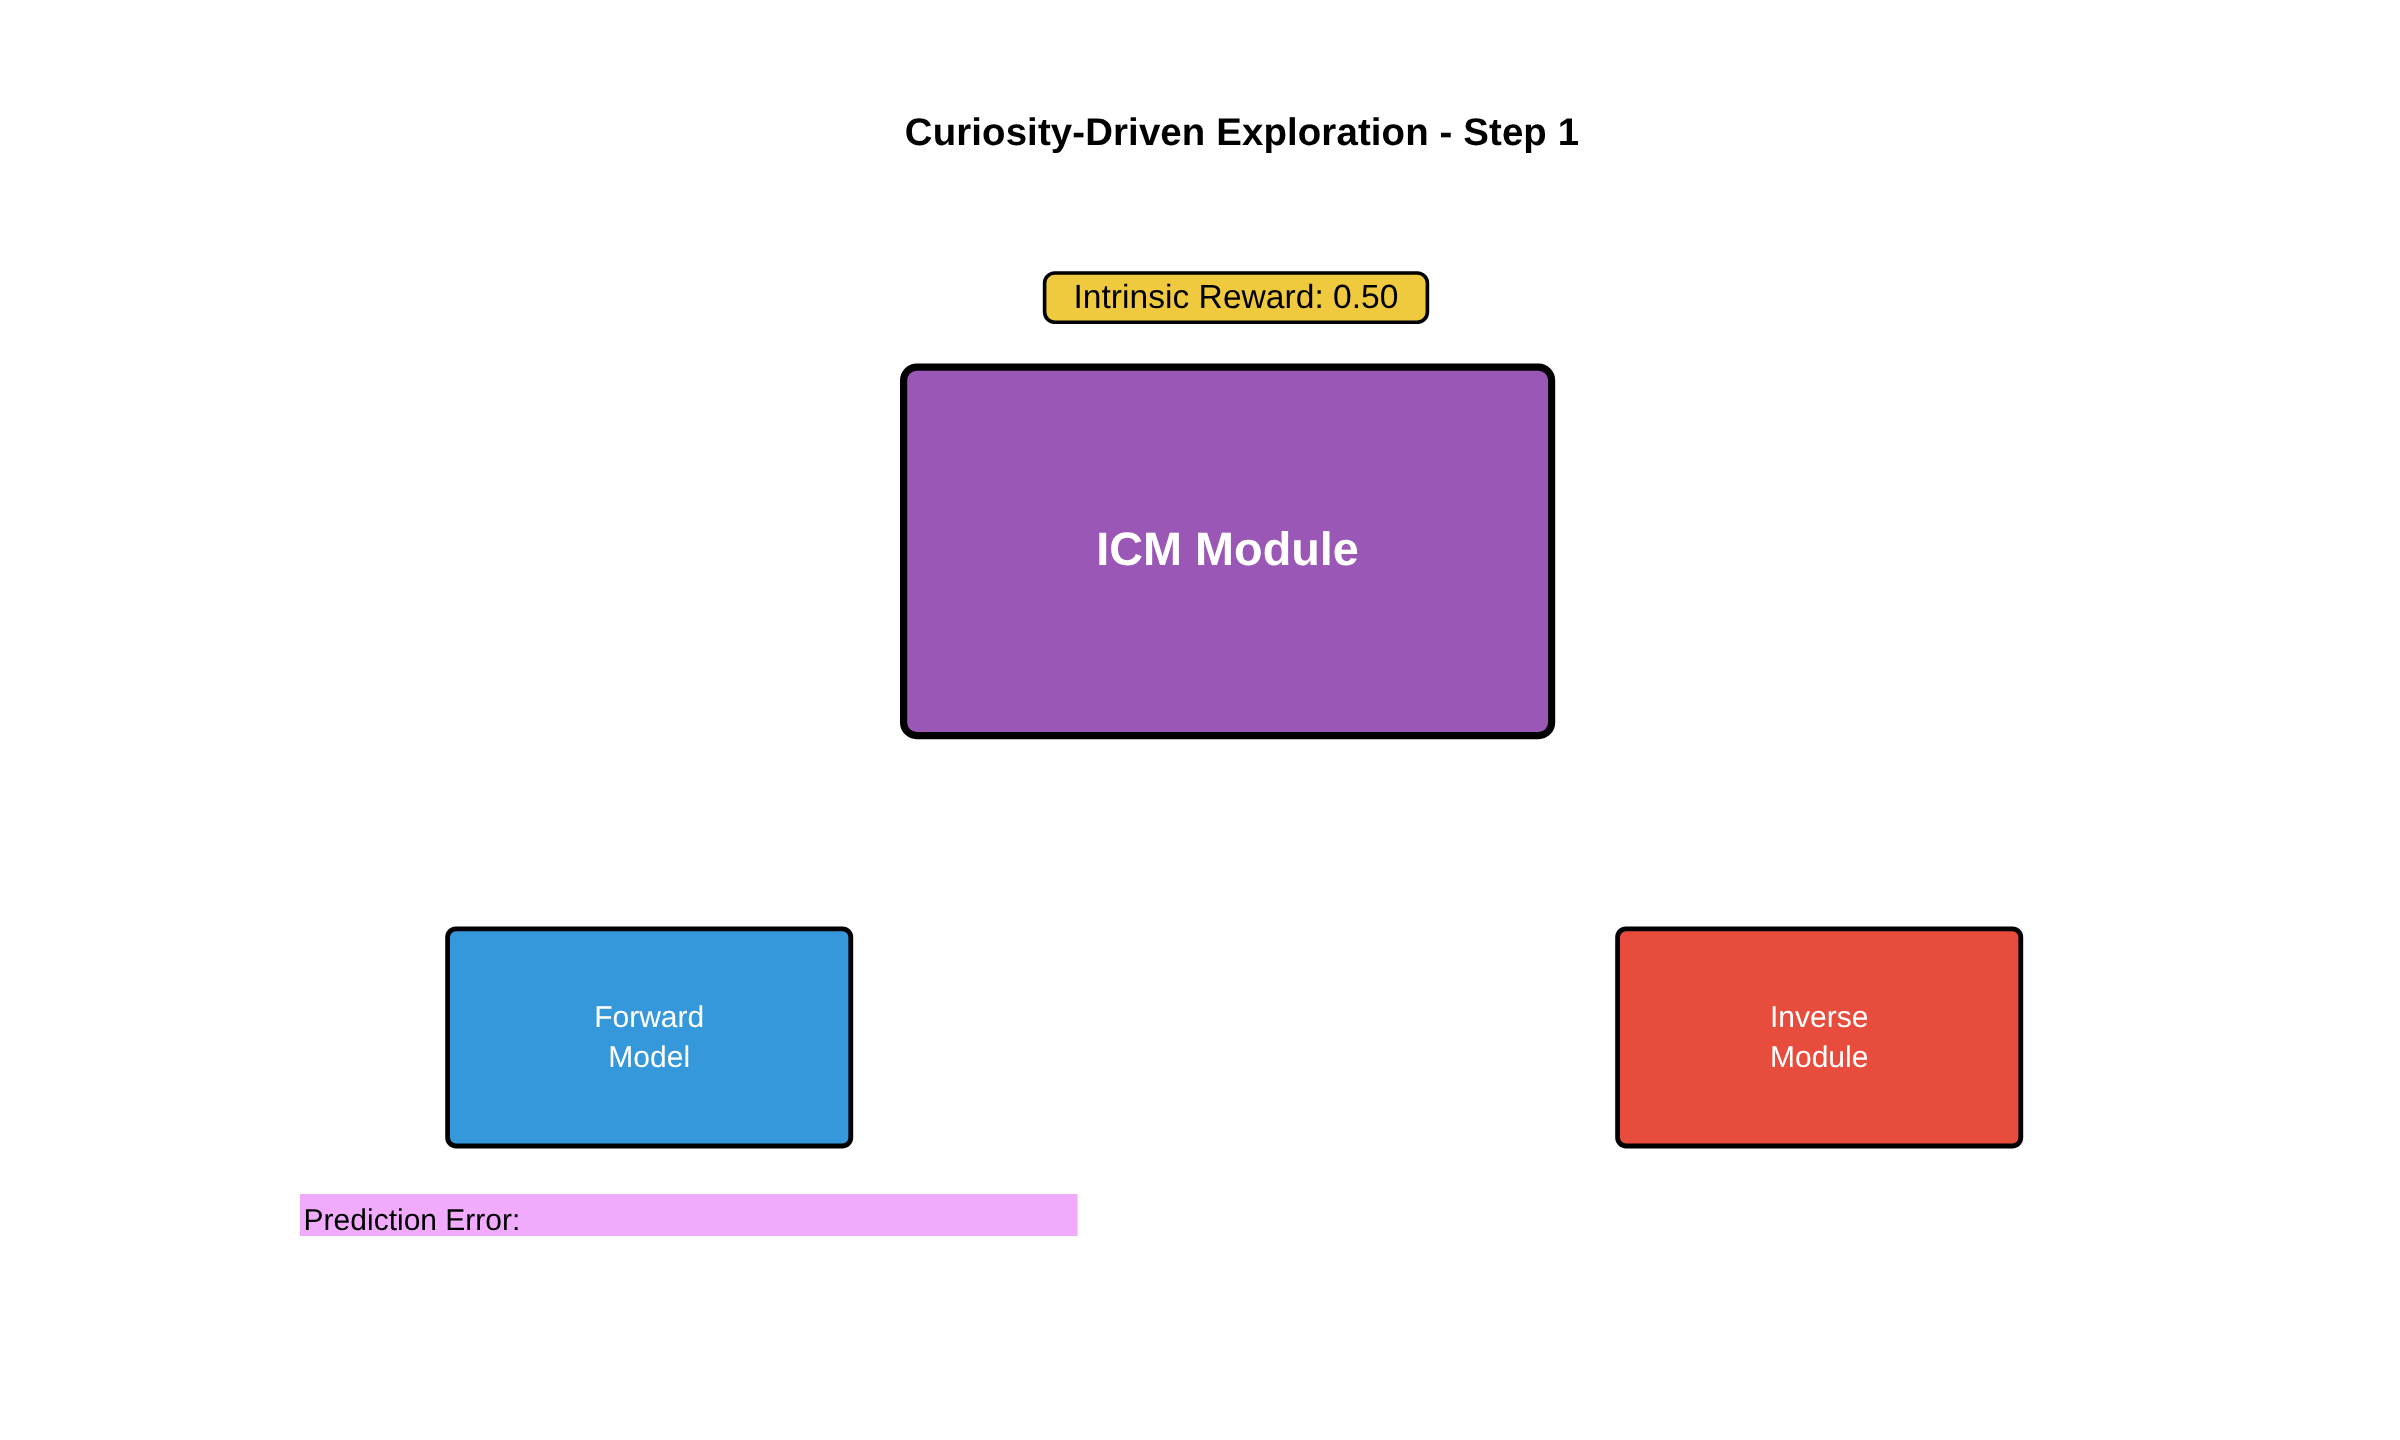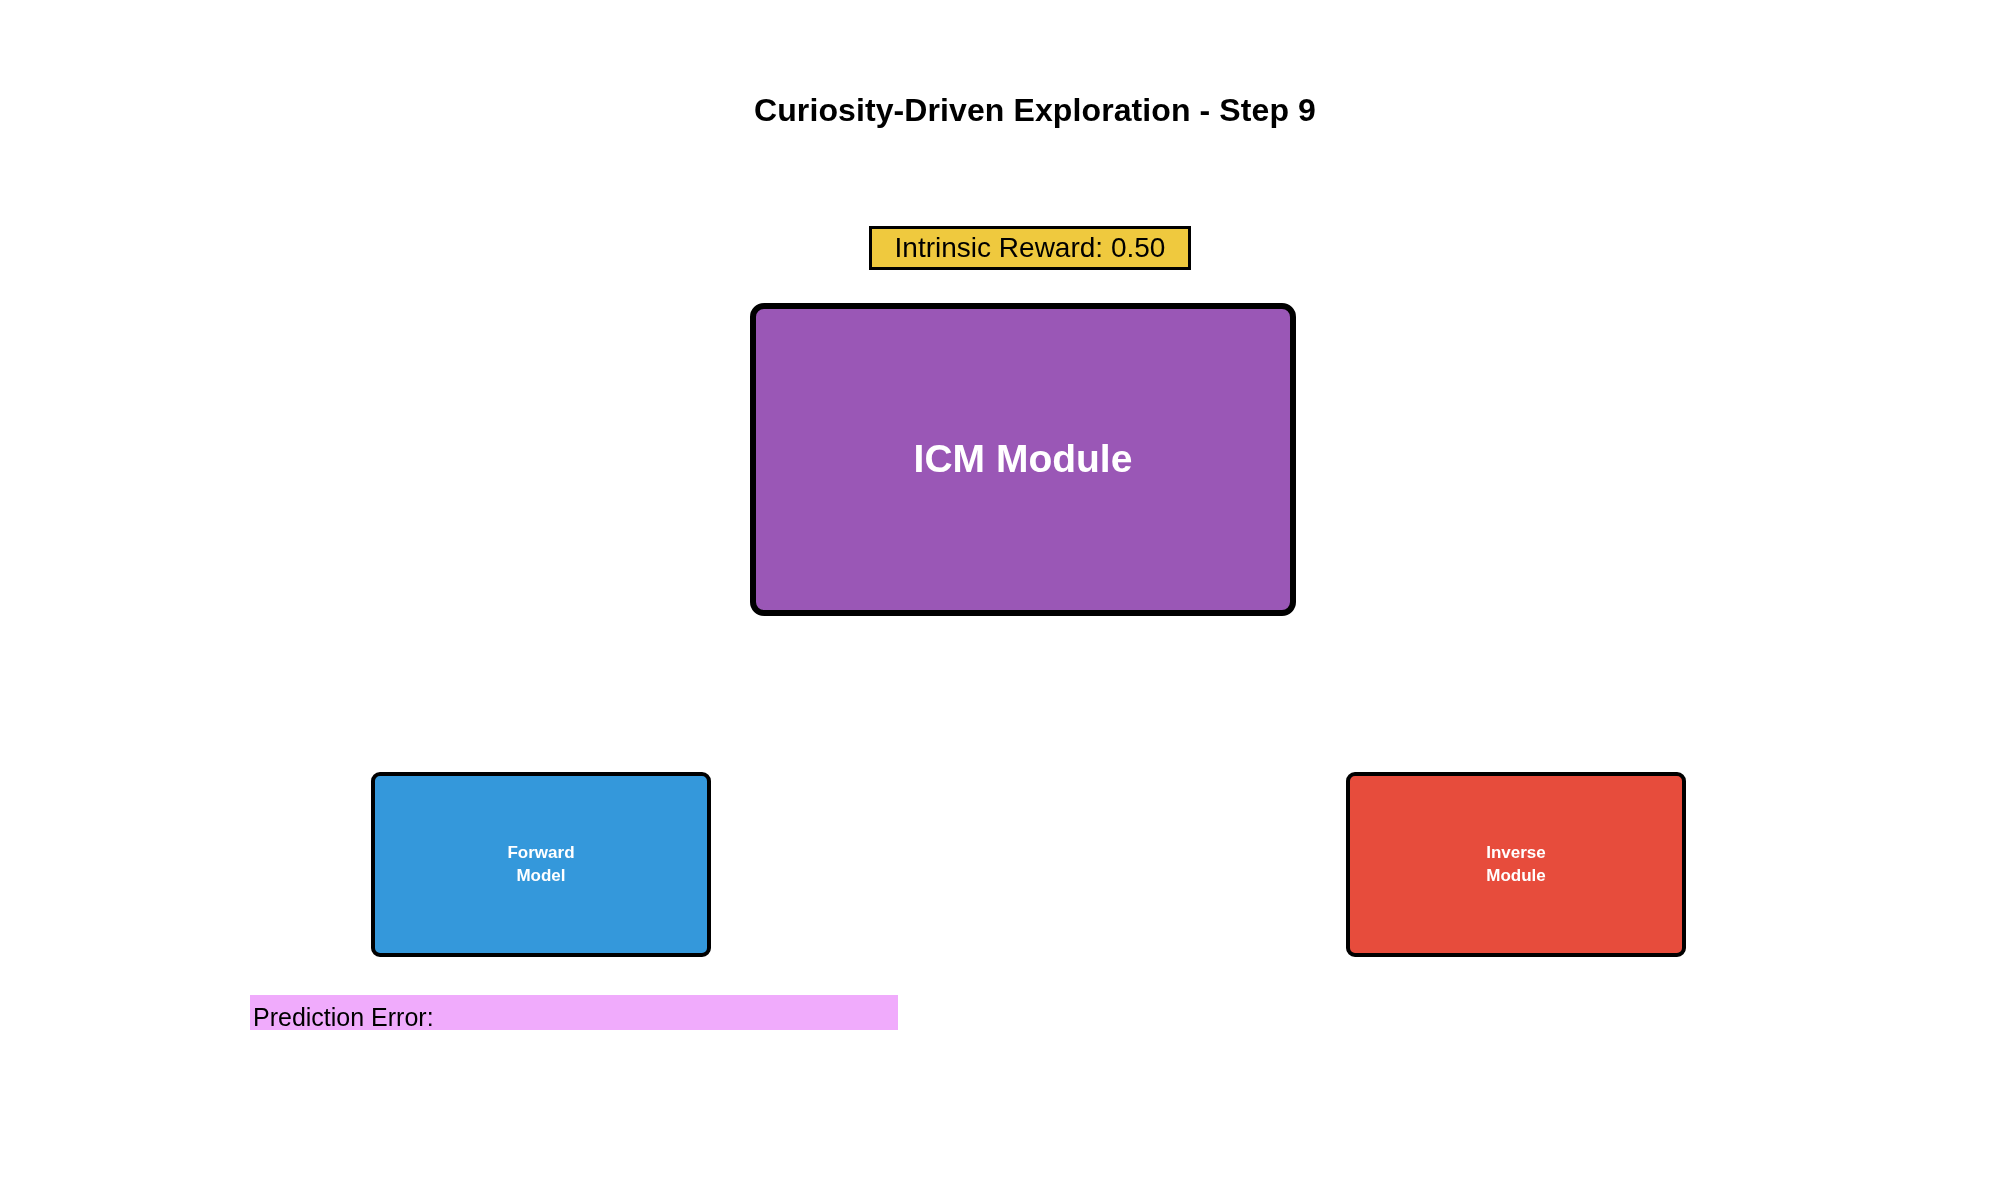--- a/index.html
+++ b/index.html
@@ -44,21 +44,21 @@
   
   .reward-badge {
     position: absolute;
     left: 869px;
     top: 226px;
     width: 322px;
     height: 44px;
     box-sizing: border-box;
     background: #efc93e;
     border: 3px solid #000000;
-    border-radius: 0;
+    border-radius: 10px;
     display: flex;
     align-items: center;
     justify-content: center;
   }
   .reward-badge .badge-text {
     font-size: 28px;
     color: #000000;
     line-height: 1;
     white-space: nowrap;
   }
@@ -104,22 +104,22 @@
     top: 772px;
     width: 340px;
     height: 185px;
     background: #e74c3c;
     border: 4px solid #000000;
     border-radius: 9px;
   }
 
   .node-forward .node-label,
   .node-inverse .node-label {
-    font-size: 17px;
-    font-weight: bold;
+    font-size: 25px;
+    font-weight: normal;
     line-height: 1.32;
     white-space: pre-line;
   }
 
   
   .error-bar {
     position: absolute;
     left: 250px;
     top: 995px;
     width: 648px;
@@ -135,21 +135,21 @@
     padding-left: 3px;
     white-space: nowrap;
   }
 </style>
 </head>
 <body>
 
 <div id="diagram-canvas">
 
   <div class="diagram-title">
-    <span class="title-text">Curiosity-Driven Exploration - Step 9</span>
+    <span class="title-text">Curiosity-Driven Exploration - Step 1</span>
   </div>
 
   <div class="reward-badge">
     <span class="badge-text">Intrinsic Reward: 0.50</span>
   </div>
 
   <div class="node-box node-icm">
     <span class="node-label">ICM Module</span>
   </div>
 

